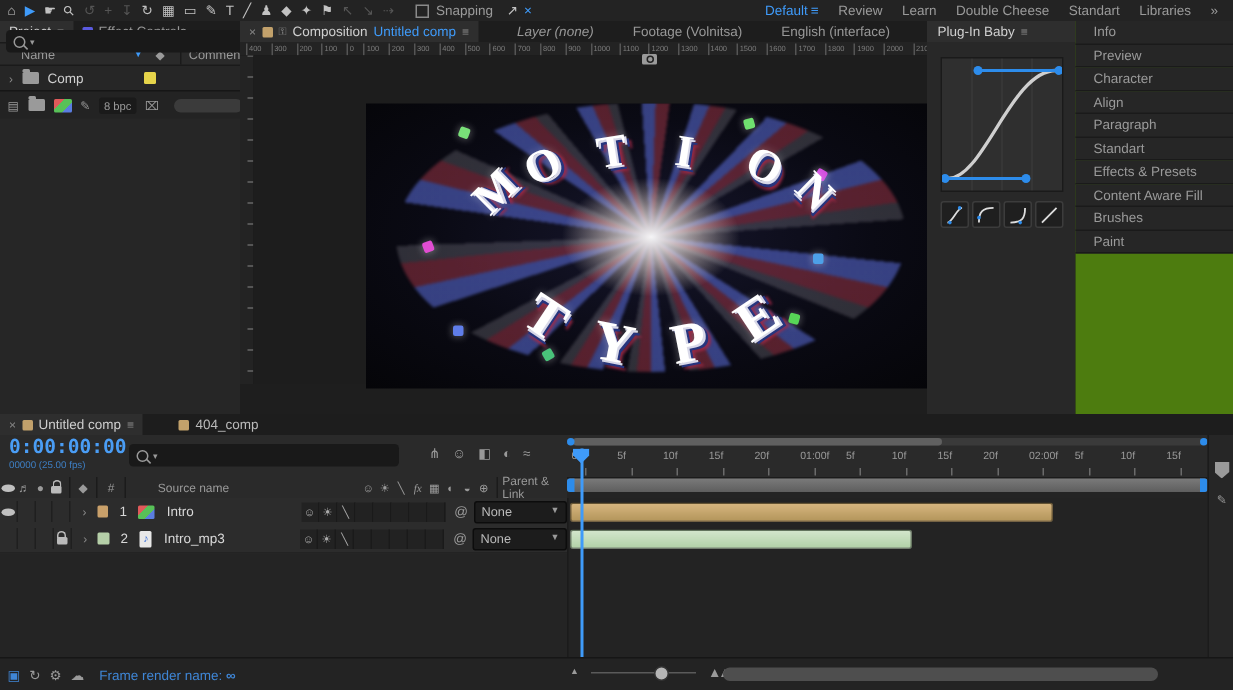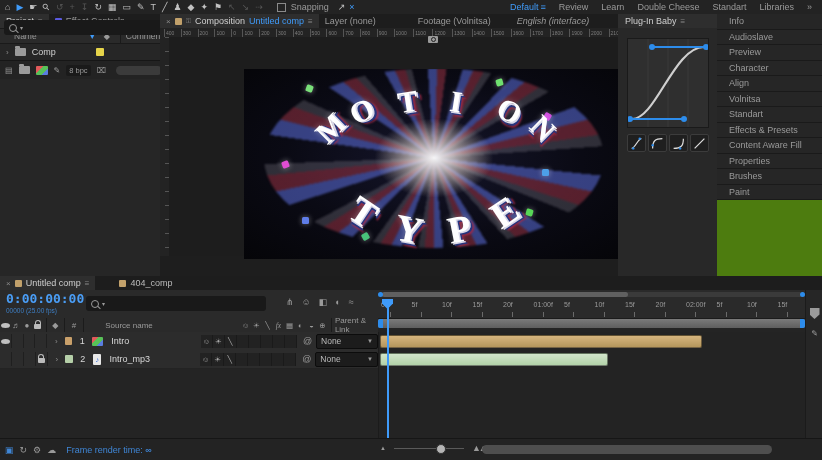--- a/index.html
+++ b/index.html
@@ -234,27 +234,27 @@
   <div id="comp-panel" class="abs">
     <div class="tabbar">
       <div class="tab active">
         <span class="close-x">×</span>
         <span class="tab-swatch"></span>
         <span style="font-size:7px;color:#8a8a8a;">⚿</span>
         <span>Composition</span>
         <span class="accentname">Untitled comp</span>
         <span class="menu-glyph">≡</span>
       </div>
-      <div class="tab" style="">
+      <div class="tab" style="margin-left:20px;font-style:italic;">
           <span>Layer (none)</span>
         </div>
-      <div class="tab" style="margin-left:30px;">
+      <div class="tab" style="margin-left:14px;">
           <span>Footage (Volnitsa)</span>
         </div>
-      <div class="tab" style="margin-left:14px;font-style:italic;">
+      <div class="tab" style="margin-left:14px;">
           <span>English (interface)</span>
         </div>
     </div>
     <div id="comp-ruler-top" class="abs">
         <span class="cr-num">400</span>
         <span class="cr-num">300</span>
         <span class="cr-num">200</span>
         <span class="cr-num">100</span>
         <span class="cr-num">0</span>
         <span class="cr-num">100</span>
@@ -381,45 +381,39 @@
       </span>
     </div>
   </div>
 
   <div id="sidebar-panel" class="abs">
     <div id="sidebar-list">
         <div class="side-item">
           <span>Info</span>
         </div>
         <div class="side-item">
-          <span>Audioslave</span>
-        </div>
-        <div class="side-item">
           <span>Preview</span>
         </div>
         <div class="side-item">
           <span>Character</span>
         </div>
         <div class="side-item">
           <span>Align</span>
         </div>
         <div class="side-item">
-          <span>Volnitsa</span>
+          <span>Paragraph</span>
         </div>
         <div class="side-item">
           <span>Standart</span>
         </div>
         <div class="side-item">
           <span>Effects &amp; Presets</span>
         </div>
         <div class="side-item">
           <span>Content Aware Fill</span>
-        </div>
-        <div class="side-item">
-          <span>Properties</span>
         </div>
         <div class="side-item">
           <span>Brushes</span>
         </div>
         <div class="side-item">
           <span>Paint</span>
         </div>
       </div>
   </div>
 
@@ -612,21 +606,21 @@
     </div>
 
     <div id="tl-bottom">
       <span id="bl-icons">
         <span style="color:#3f86d6;">▣</span>
         <span>↻</span>
         <span>⚙</span>
         <span>☁</span>
       </span>
       <span id="render-status">
-        <span>Frame render time:</span>
+        <span>Frame render name:</span>
         <span style="font-weight:bold;">∞</span>
       </span>
       <span id="zoomctl">
         <span class="mt-s">▲</span>
         <span class="slider-track">
             <span class="slider-knob"></span>
           </span>
         <span class="mt-l">▲▲</span>
       </span>
       <span id="hscroll"></span>

